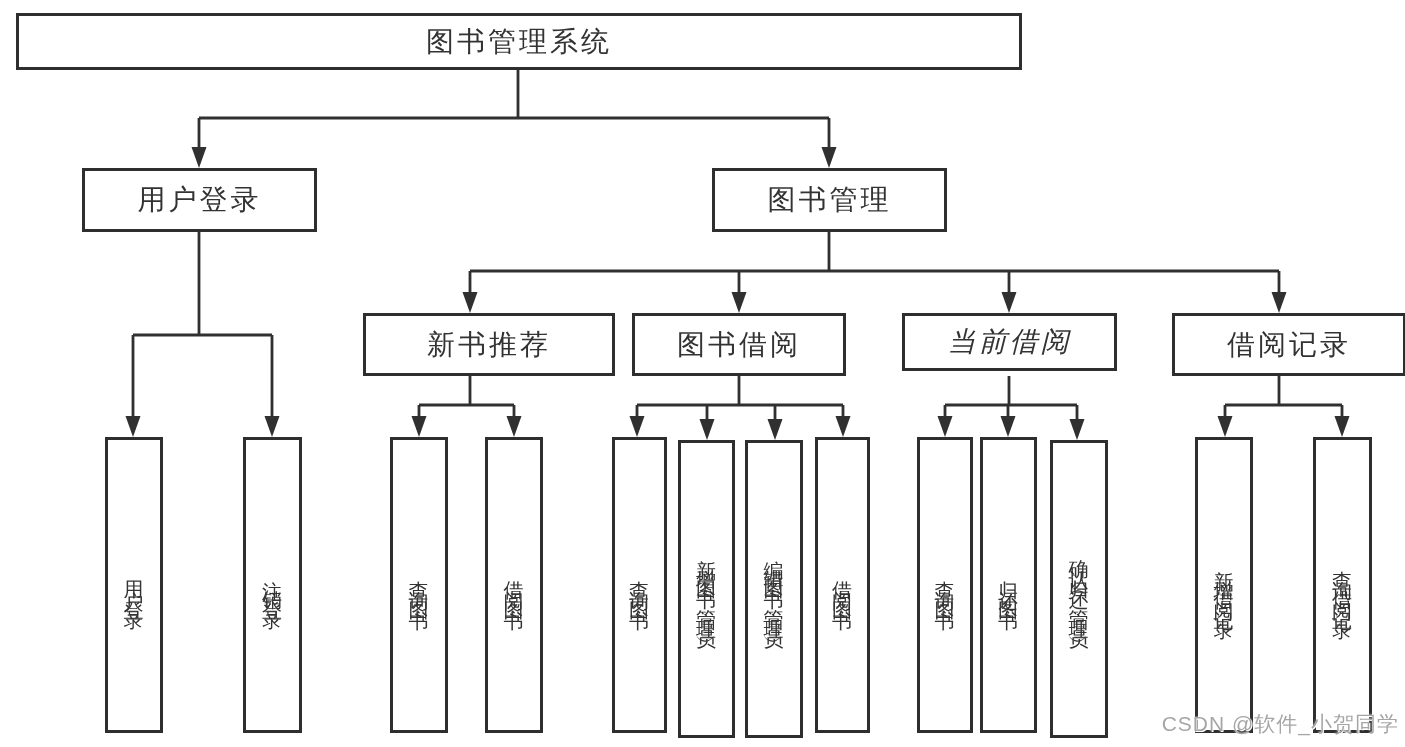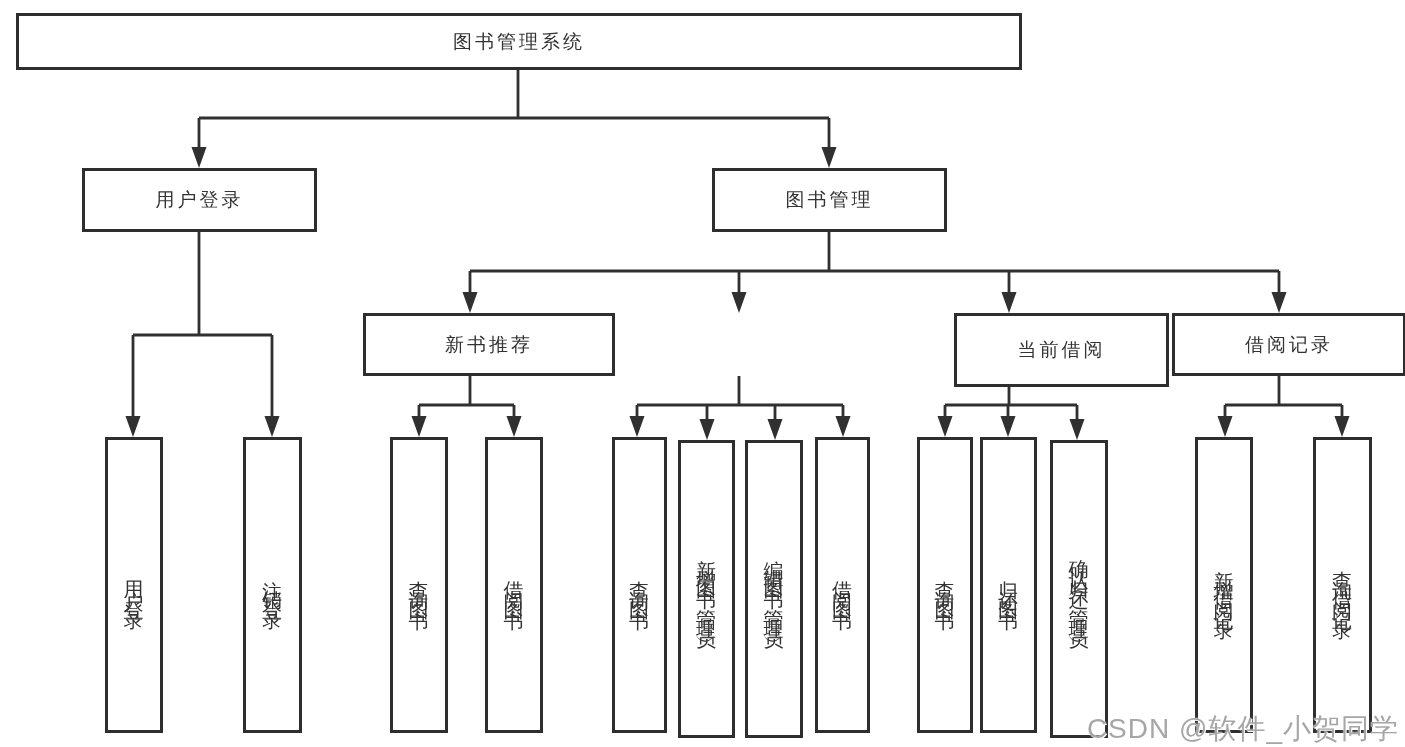--- a/index.html
+++ b/index.html
@@ -31,38 +31,38 @@
     position: absolute;
     background: #ffffff;
     border: 3px solid #2e2e2e;
     color: #333333;
     display: flex;
     align-items: center;
     justify-content: center;
     z-index: 2;
   }
   .h-label {
-    font-size: 19px;
+    font-size: 28px;
     letter-spacing: 3px;
     white-space: nowrap;
   }
   .v-label {
     writing-mode: vertical-rl;
     text-orientation: mixed;
     font-size: 20px;
     letter-spacing: 10px;
     line-height: 1;
     white-space: nowrap;
   }
   .watermark {
     position: absolute;
     right: 6px;
     top: 710px;
     z-index: 3;
-    font-size: 28px;
+    font-size: 21px;
     color: #a6a6a6;
     letter-spacing: 1px;
     text-shadow: 0 0 2px #ffffff, 1px 1px 0 #ffffff;
     white-space: nowrap;
   }
 </style>
 </head>
 <body>
 
 <div class="stage">
@@ -111,21 +111,24 @@
   <div class="box" style="left:82px; top:168px; width:235px; height:64px;">
     <span class="h-label">用户登录</span>
   </div>
   <div class="box" style="left:712px; top:168px; width:235px; height:64px;">
     <span class="h-label">图书管理</span>
   </div>
 
   <div class="box" style="left:363px; top:313px; width:252px; height:63px;">
     <span class="h-label">新书推荐</span>
   </div>
-  <div class="box" style="left:954px; top:313px; width:215px; height:74px;">
+  <div class="box" style="left:632px; top:313px; width:214px; height:63px;">
+    <span class="h-label">图书借阅</span>
+  </div>
+  <div class="box" style="left:902px; top:313px; width:215px; height:58px;font-style:italic;">
     <span class="h-label">当前借阅</span>
   </div>
   <div class="box" style="left:1172px; top:313px; width:234px; height:63px;">
     <span class="h-label">借阅记录</span>
   </div>
 
   <div class="box" style="left:105px; top:437px; width:58px; height:296px;">
     <span class="v-label">用户登录</span>
   </div>
   <div class="box" style="left:243px; top:437px; width:59px; height:296px;">

